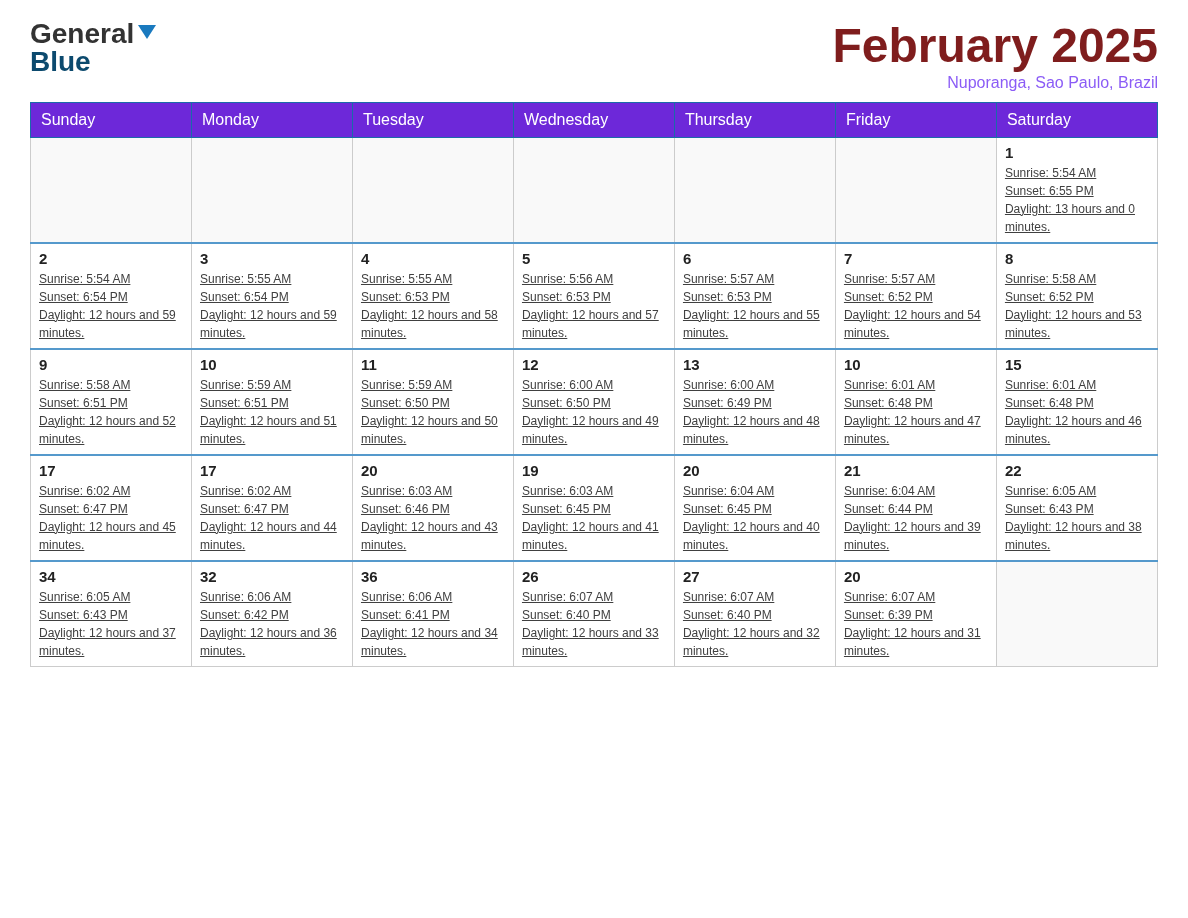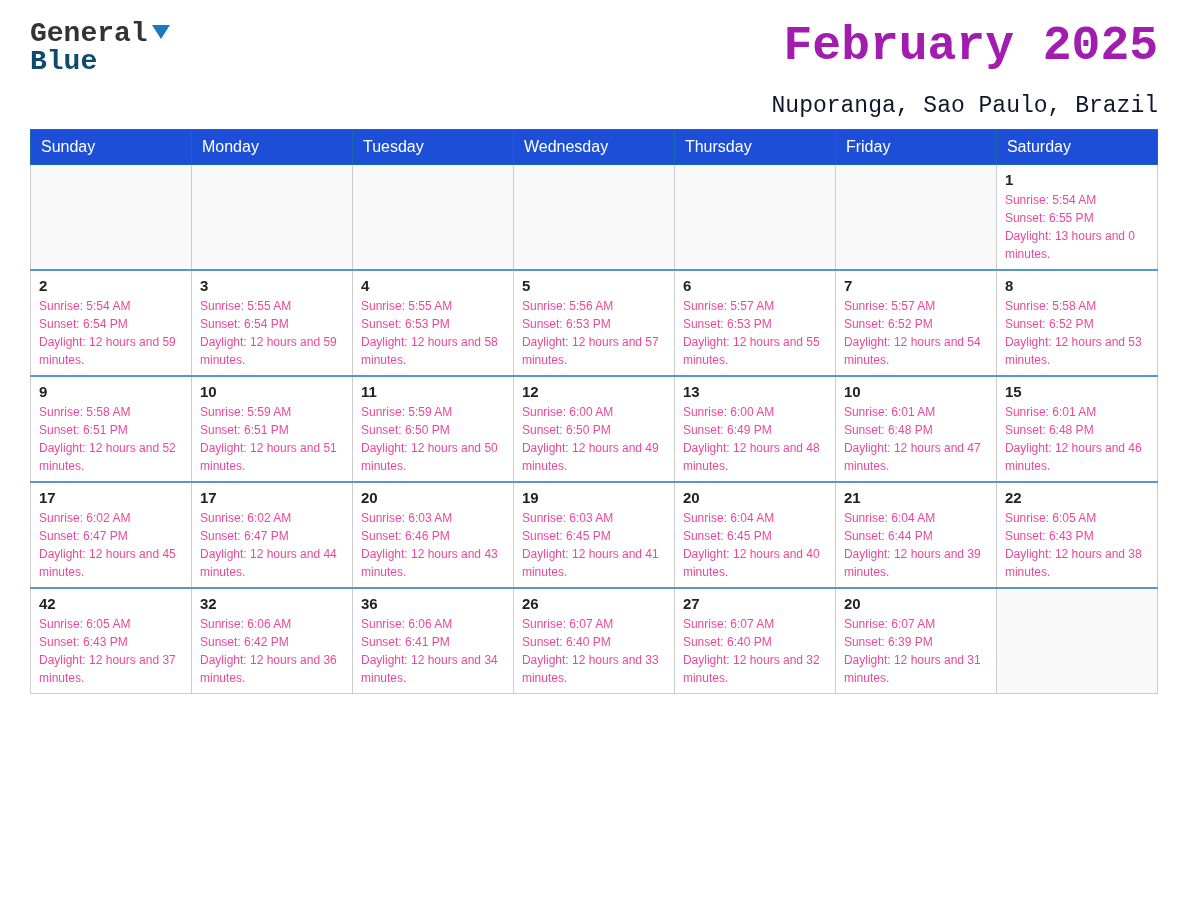--- a/index.html
+++ b/index.html
@@ -8,21 +8,20 @@
       background: #fff;
       padding: 20px 30px;
       width: 1188px;
       min-height: 918px;
     }
     .header {
       display: flex;
       justify-content: space-between;
       align-items: flex-start;
       margin-bottom: 10px;
-      font-family: Liberation Mono, monospace;
     }
     .logo {
       display: flex;
       flex-direction: column;
       align-items: flex-start;
     }
     .logo-general {
       font-size: 28px;
       font-weight: bold;
       color: #333;
@@ -37,36 +36,36 @@
     .logo-text-row {
       display: flex;
       align-items: center;
     }
     .title-section {
       text-align: right;
     }
     .calendar-title {
       font-size: 48px;
       font-weight: bold;
-      color: #a21caf;
+      color: #7f1d1d;
       line-height: 1.1;
       margin-left: 16px;
     }
     .calendar-subtitle {
-      font-size: 23px;
-      color: #0f172a;
-      margin-top: 20px;
+      font-size: 16px;
+      color: #8b5cf6;
+      margin-top: 1px;
     }
     .calendar {
       width: 100%;
       border-collapse: collapse;
       margin-top: 10px;
     }
     .calendar th {
-      background-color: #1d4ed8;
+      background-color: #6d28d9;
       color: #fff;
       font-size: 16px;
       font-weight: normal;
       padding: 8px 10px;
       text-align: left;
       border: 1px solid #1a6aaa;
     }
     .calendar td {
       width: 14.285%;
       vertical-align: top;
@@ -81,22 +80,23 @@
     }
     .day-number {
       font-size: 15px;
       font-weight: bold;
       color: #222;
       display: block;
       margin-bottom: 3px;
     }
     .day-info {
       font-size: 12px;
-      color: #ec4899;
+      color: #404040;
       line-height: 1.5;
+      text-decoration: underline;
     }
     .row-separator td {
       border-top: 2px solid #5599cc;
     }
   </style>
 </head>
 <body>
 
 <div class="header">
   <div class="logo">
@@ -224,21 +224,21 @@
           <span class="day-number">21</span>
           <div class="day-info">Sunrise: 6:04 AM<br>Sunset: 6:44 PM<br>Daylight: 12 hours and 39 minutes.</div>
         </td>
         <td>
           <span class="day-number">22</span>
           <div class="day-info">Sunrise: 6:05 AM<br>Sunset: 6:43 PM<br>Daylight: 12 hours and 38 minutes.</div>
         </td>
       </tr>
       <tr class="row-separator">
         <td>
-          <span class="day-number">42</span>
+          <span class="day-number">34</span>
           <div class="day-info">Sunrise: 6:05 AM<br>Sunset: 6:43 PM<br>Daylight: 12 hours and 37 minutes.</div>
         </td>
         <td>
           <span class="day-number">32</span>
           <div class="day-info">Sunrise: 6:06 AM<br>Sunset: 6:42 PM<br>Daylight: 12 hours and 36 minutes.</div>
         </td>
         <td>
           <span class="day-number">36</span>
           <div class="day-info">Sunrise: 6:06 AM<br>Sunset: 6:41 PM<br>Daylight: 12 hours and 34 minutes.</div>
         </td>

